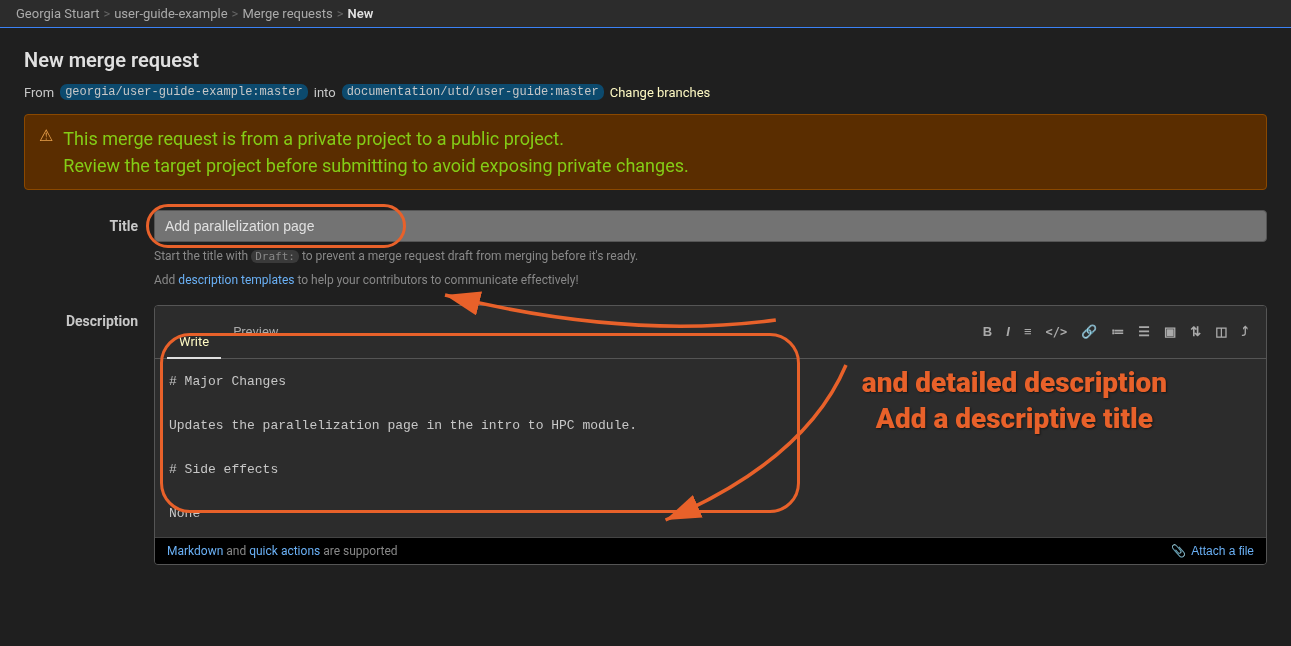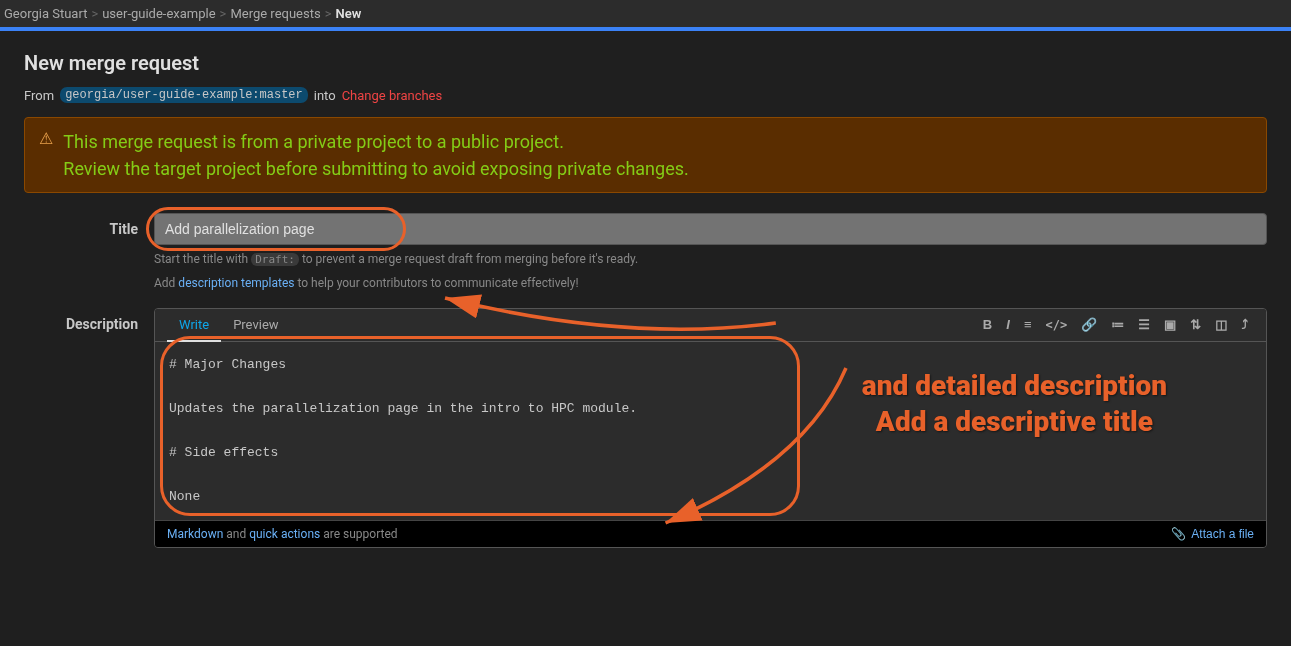--- a/index.html
+++ b/index.html
@@ -9,24 +9,24 @@
       font-family: -apple-system, BlinkMacSystemFont, 'Segoe UI', Roboto, sans-serif;
       font-size: 14px;
       min-height: 646px;
       width: 1291px;
       overflow: hidden;
     }
 
     
     .breadcrumb-bar {
       background-color: #2c2c2c;
-      padding: 6px 4px;
+      padding: 6px 16px;
       font-size: 13px;
       color: #aaa;
-      border-bottom: 4px solid #3b82f6;
+      border-bottom: 1px solid #3b82f6;
       display: flex;
       align-items: center;
       gap: 4px;
     }
     .breadcrumb-bar a {
       color: #aaa;
       text-decoration: none;
     }
     .breadcrumb-bar .current {
       color: #e0e0e0;
@@ -57,21 +57,21 @@
     }
     .branch-info code {
       background-color: #0c4a6e;
       color: #c7c7c7;
       padding: 1px 5px;
       border-radius: 7px;
       font-family: 'Courier New', monospace;
       font-size: 12px;
     }
     .branch-info a {
-      color: #ef4444;
+      color: #fef9c3;
       text-decoration: none;
     }
 
     
     .warning-banner {
       background-color: #5a2d00;
       border: 1px solid #8a4800;
       border-radius: 4px;
       padding: 10px 14px;
       margin-bottom: 20px;
@@ -157,22 +157,23 @@
     }
     .editor-tab {
       padding: 8px 12px;
       font-size: 13px;
       cursor: pointer;
       color: #aaa;
       border-bottom: 2px solid transparent;
       margin-bottom: -1px;
     }
     .editor-tab.active {
-      color: #0ea5e9;
+      color: #fef9c3;
       border-bottom-color: #e0e0e0;
+      margin-top: 20px;
     }
 
     .editor-toolbar {
       display: flex;
       align-items: center;
       gap: 2px;
       margin-left: auto;
       padding: 4px 0;
     }
     .toolbar-btn {
@@ -292,20 +293,21 @@
   <span class="current">New</span>
 </div>
 
 <div class="main-content">
   <h1 class="page-title">New merge request</h1>
 
   <div class="branch-info">
     <span>From</span>
     <code>georgia/user-guide-example:master</code>
     <span>into</span>
+    <code>documentation/utd/user-guide:master</code>
     <a href="#">Change branches</a>
   </div>
 
   <div class="warning-banner">
     <span class="warning-icon">⚠</span>
     <div class="warning-text">
       <div>This merge request is from a private project to a public project.</div>
       <div>Review the target project before submitting to avoid exposing private changes.</div>
     </div>
   </div>

